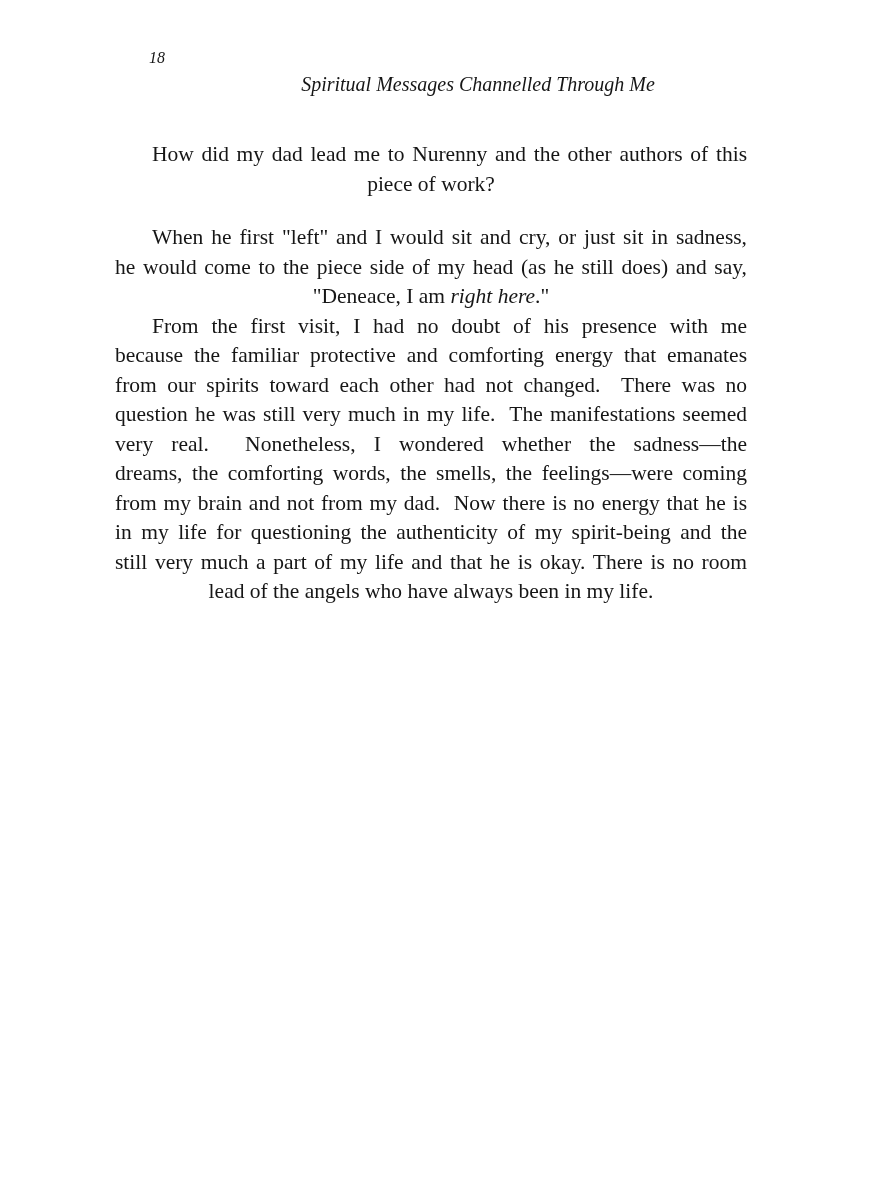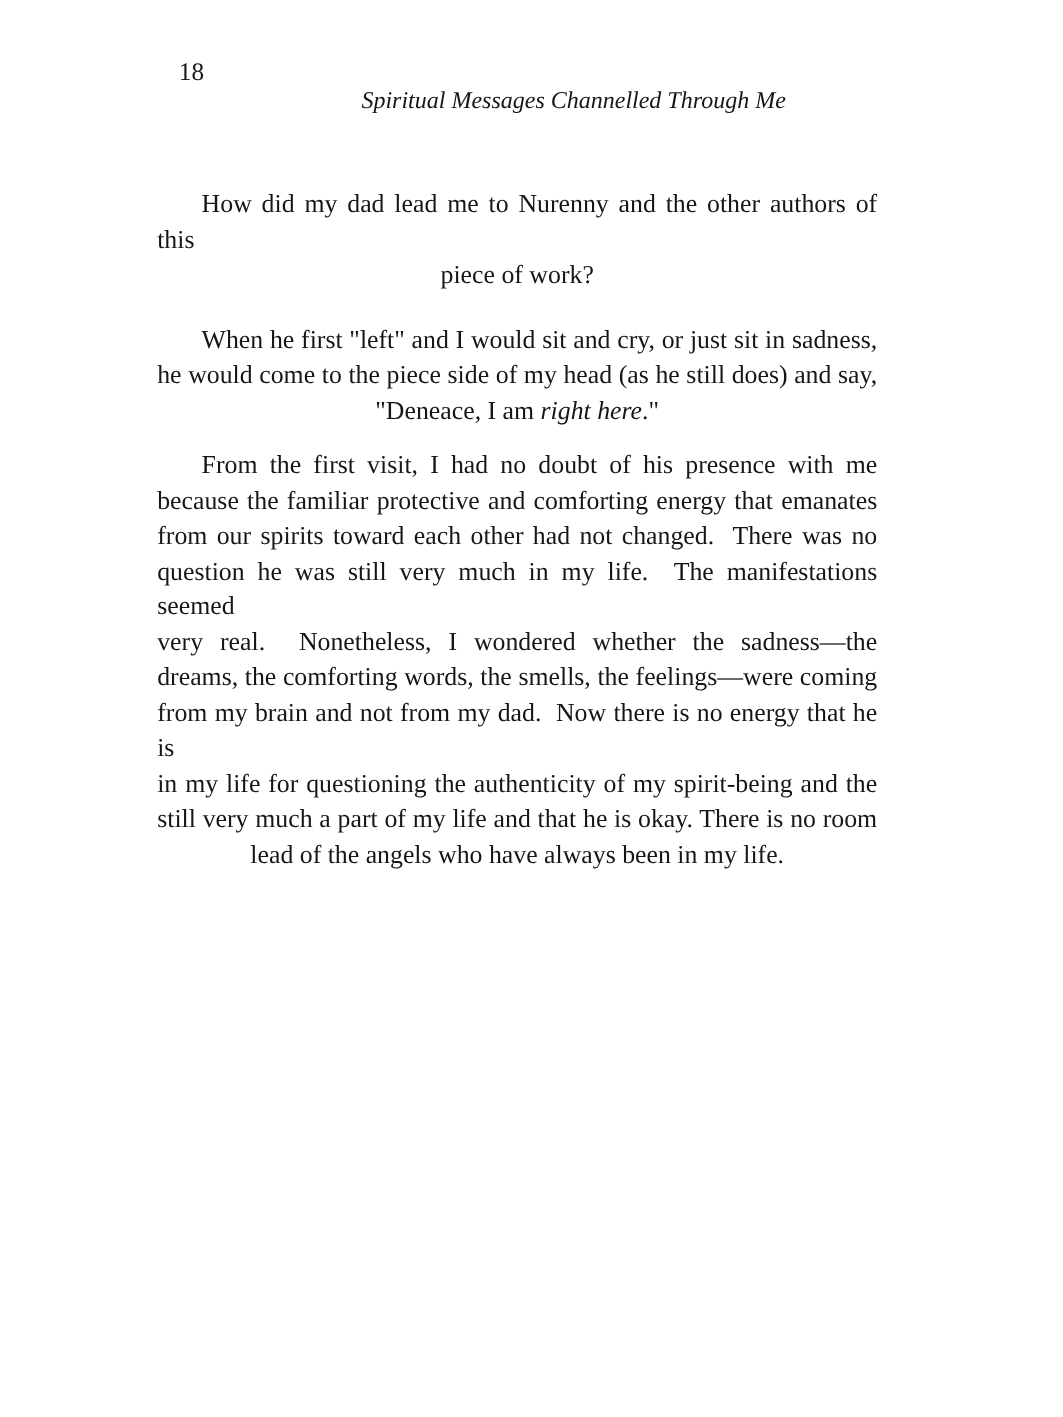--- a/index.html
+++ b/index.html
@@ -13,43 +13,44 @@
     height: 1181px;
     background: #ffffff;
     font-family: "Liberation Serif", "DejaVu Serif", serif;
     color: #161616;
     overflow: hidden;
   }
   .page-number {
     position: absolute;
     left: 149px;
     top: 50px;
-    font-size: 21px;
+    font-size: 16px;
     line-height: 1;
+    font-style: italic;
   }
   .running-header {
     position: absolute;
     left: 129px;
     top: 72px;
     width: 632px;
     text-align: center;
     transform: translateX(33px);
     font-style: italic;
     font-size: 20px;
     line-height: 1.2;
   }
   .body-text {
     position: absolute;
     left: 115px;
     top: 140px;
     width: 632px;
     font-size: 21.5px;
     line-height: 29.5px;
   }
-  .paragraph { margin: 16px; }
+  .paragraph { margin: 0; }
   .gap-before { margin-top: 24px; }
   .line { white-space: pre-wrap; text-align: center; }
   .jl {
     text-align: justify;
     text-align-last: justify;
   }
   .indent { text-indent: 37px; }
   .italic { font-style: italic; }
 </style>
 </head>

